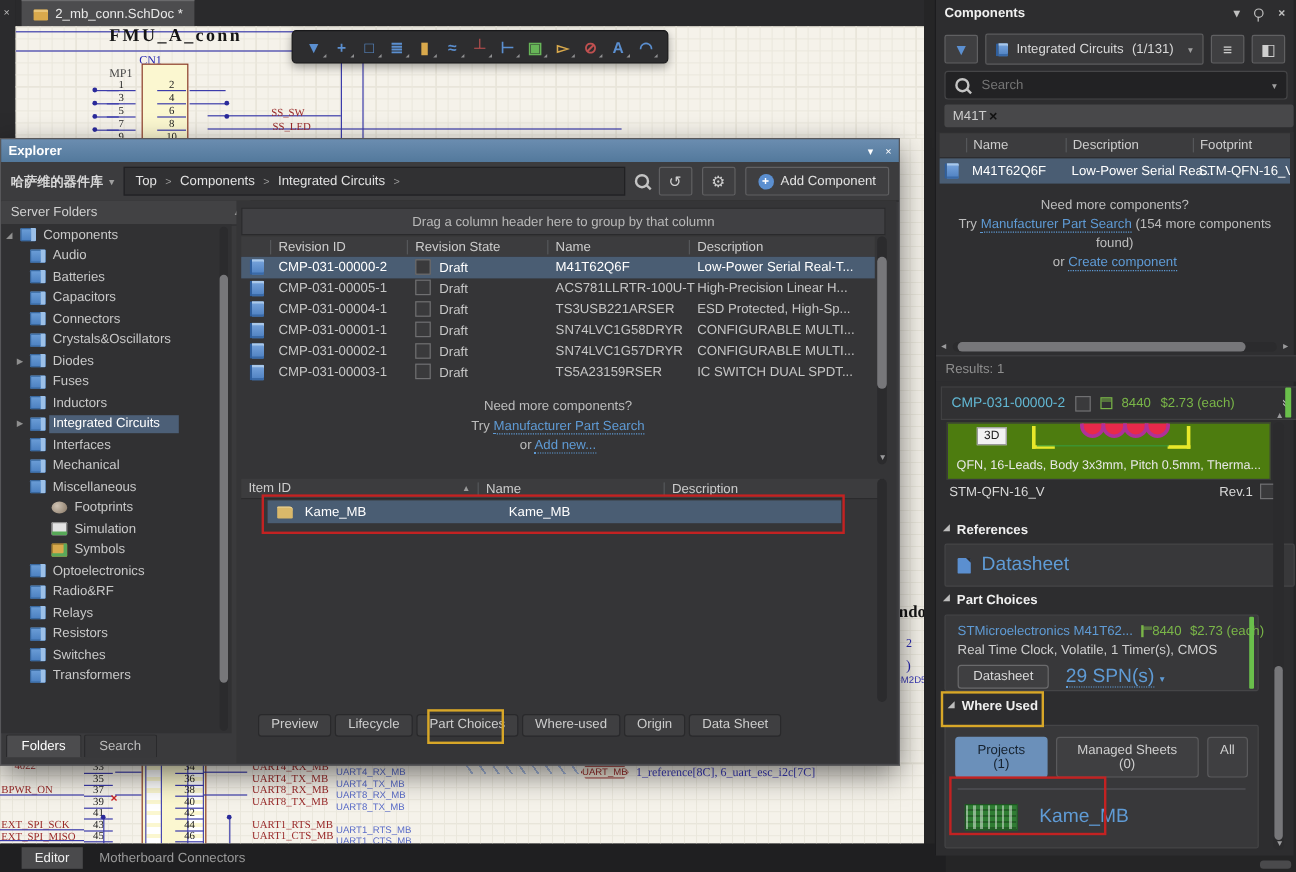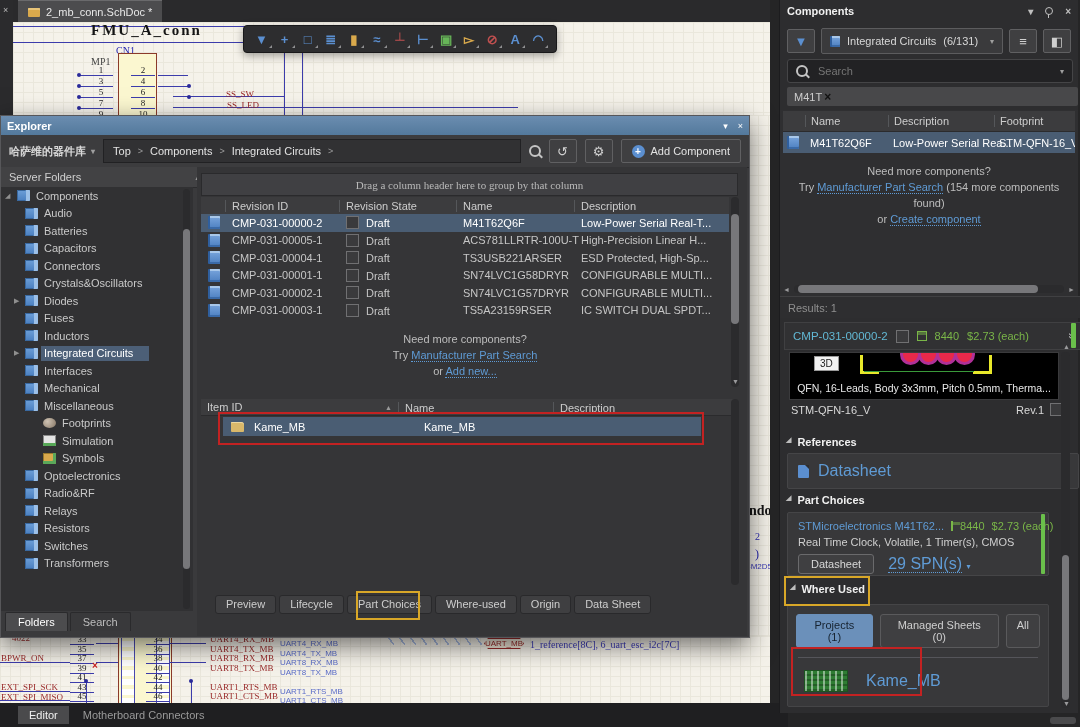--- a/index.html
+++ b/index.html
@@ -119,21 +119,21 @@
   .crow{display:grid;grid-template-columns:22px 83px 106px 1fr;align-items:center;height:21px;font-size:11px;
     color:#fff;background:#4a5d73;white-space:nowrap;overflow:hidden;}
   .resultbar{background:#2e2e30;border-top:1px solid #404042;color:#8f8f8f;font-size:11px;display:flex;align-items:center;padding-left:8px;}
   .dethdr{background:#313133;border:1px solid #404042;display:flex;align-items:center;gap:8px;padding:0 8px;}
   .cyan{color:#62b8d4;font-size:11.5px;}
   .grn{color:#7ab648;font-size:11px;}
   .cube{width:8px;height:8px;border:1px solid #7ab648;display:inline-block;position:relative;}
   .cube::after{content:"";position:absolute;left:0;top:0;width:8px;height:3px;background:#7ab648;opacity:.5;}
   .rot90{display:inline-block;transform:rotate(90deg);color:#bfbfbf;font-size:12px;}
   .greenbar{background:#6abf4b;border-radius:1px;}
-  .preview{background:#000000;border:1px solid #3a3a3c;overflow:hidden;}
+  .preview{background:#4d7c0f;border:1px solid #3a3a3c;overflow:hidden;}
   .badge3d{position:absolute;background:#f2f2f2;color:#222;font-size:10px;padding:1px 5px;border:1px solid #999;}
   .pad{position:absolute;width:15px;height:15px;border-radius:50%;background:#e8294a;border:3px solid #b03098;}
   .bracket{position:absolute;width:16px;height:16px;border:0 solid #e8e82a;}
   .fpcap{position:absolute;color:#e8e8e8;font-size:10.5px;width:100%;text-align:center;}
   .fprow{display:flex;align-items:center;color:#d8d8d8;font-size:11px;}
   .sechdr{display:flex;align-items:flex-start;gap:6px;color:#f0f0f0;font-size:11px;font-weight:bold;}
   .secexp{font-size:7px;color:#bdbdbd;}
   .card{background:#38383a;border:1px solid #454547;border-radius:2px;}
   .docicon{width:11px;height:13px;background:#5b8fd0;border-radius:1px;position:relative;flex:none;}
   .docicon::after{content:"";position:absolute;right:0;top:0;border-left:4px solid transparent;border-top:4px solid #2d2d2f;}
@@ -413,21 +413,21 @@
     </div>
     <div class="abs scrolltrack" style="left:182px;top:73px;width:7px;height:420px;">
       <div class="scrollthumb" style="left:0;top:40px;width:7px;height:340px;"></div>
     </div>
     <div class="abs lefttabs" style="left:0;top:496px;">
       <span class="ltab on">Folders</span>
       <span class="ltab">Search</span>
     </div>
 
     <div class="abs mainarea" style="left:196px;top:51px;width:550px;height:469px;"></div>
-    <div class="abs groupbar" style="left:200px;top:57px;width:535px;height:21px;font-family:Liberation Serif, serif;">
+    <div class="abs groupbar" style="left:200px;top:57px;width:535px;height:21px;">
       <span>Drag a column header here to group by that column</span>
     </div>
     <div class="abs ghdr" style="left:200px;top:81px;width:528px;">
       <span style="border-left:0;"></span>
       <span>Revision ID</span>
       <span>Revision State</span>
       <span>Name</span>
       <span>Description</span>
     </div>
     <div class="abs" style="left:200px;top:98px;width:528px;">
@@ -514,21 +514,21 @@
         <span>▾</span>
         <span class="pinicon"></span>
         <span>×</span>
       </span>
     </div>
     <div class="cptools abs" style="left:7px;top:28px;width:284px;">
       <span class="sqbtn" style="color:#5b8fd0;">▼</span>
       <span class="dropdown">
         <span class="ric" style="margin:0;width:8px;height:11px;"></span>
         <span>Integrated Circuits</span>
-        <span>(6/131)</span>
+        <span>(1/131)</span>
         <span style="margin-left:auto;font-size:8px;color:#9f9f9f;">▾</span>
       </span>
       <span class="sqbtn">≡</span>
       <span class="sqbtn">◧</span>
     </div>
     <div class="searchbox abs" style="left:7px;top:59px;width:268px;">
       <span class="mag"></span>
       <input placeholder="Search" style="">
       <span style="font-size:8px;color:#9f9f9f;">▾</span>
     </div>

